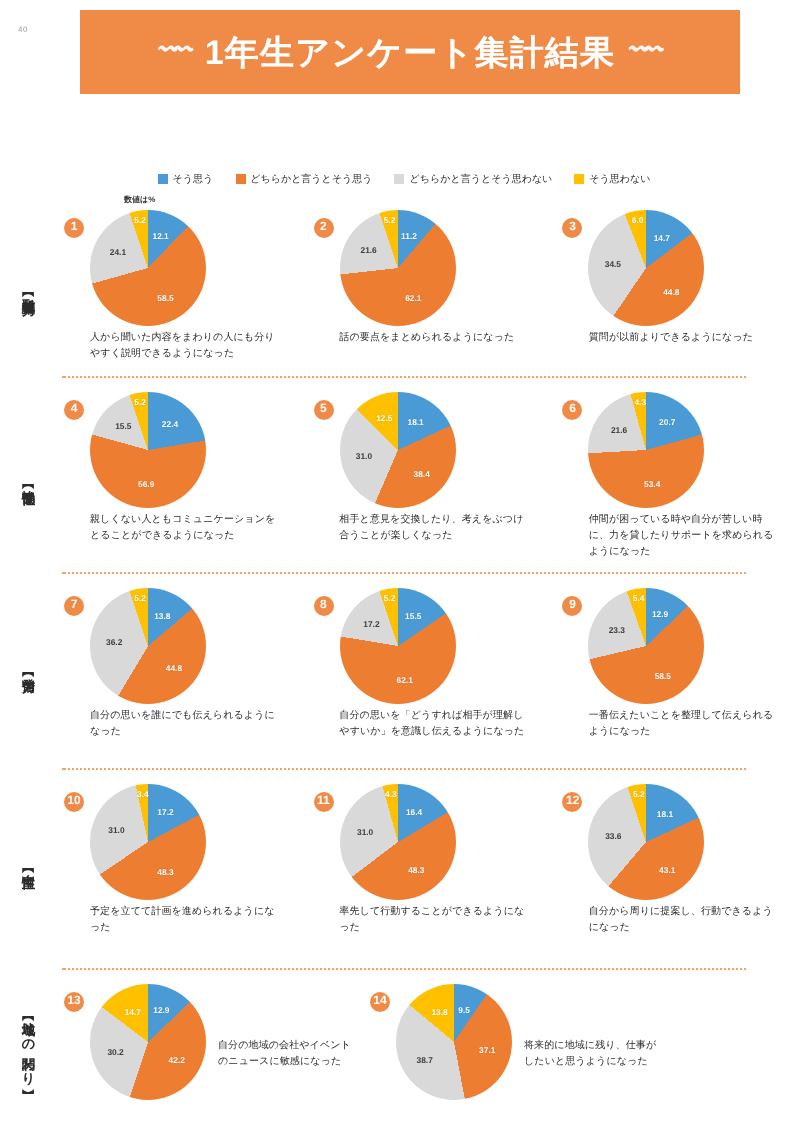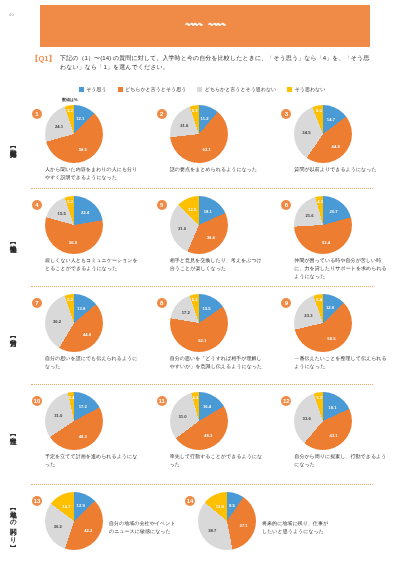--- a/index.html
+++ b/index.html
@@ -98,28 +98,25 @@
 </head>
 <body>
 
 <div class="page">
 
   <div class="page-num">40</div>
 
   <div class="banner">
     <div class="ttl">
       <span class="wave">〰〰</span>
+      <span>1年生アンケート集計結果</span>
       <span class="wave">〰〰</span>
     </div>
   </div>
 
-  <div class="q1">
-    <div class="q1-tag">【Q1】</div>
-    <div class="q1-text">下記の（1）〜(14) の質問に対して、入学時と今の自分を比較したときに、「そう思う」なら「4」を、「そう思わない」なら「1」を選んでください。</div>
-  </div>
 
   <div class="legend" id="legend-host">
       <div class="lg-item">
         <span class="lg-sw" style="background:#4a9bd5"></span>
         <span class="lg-tx">そう思う</span>
       </div>
       <div class="lg-item">
         <span class="lg-sw" style="background:#ed7d31"></span>
         <span class="lg-tx">どちらかと言うとそう思う</span>
       </div>

